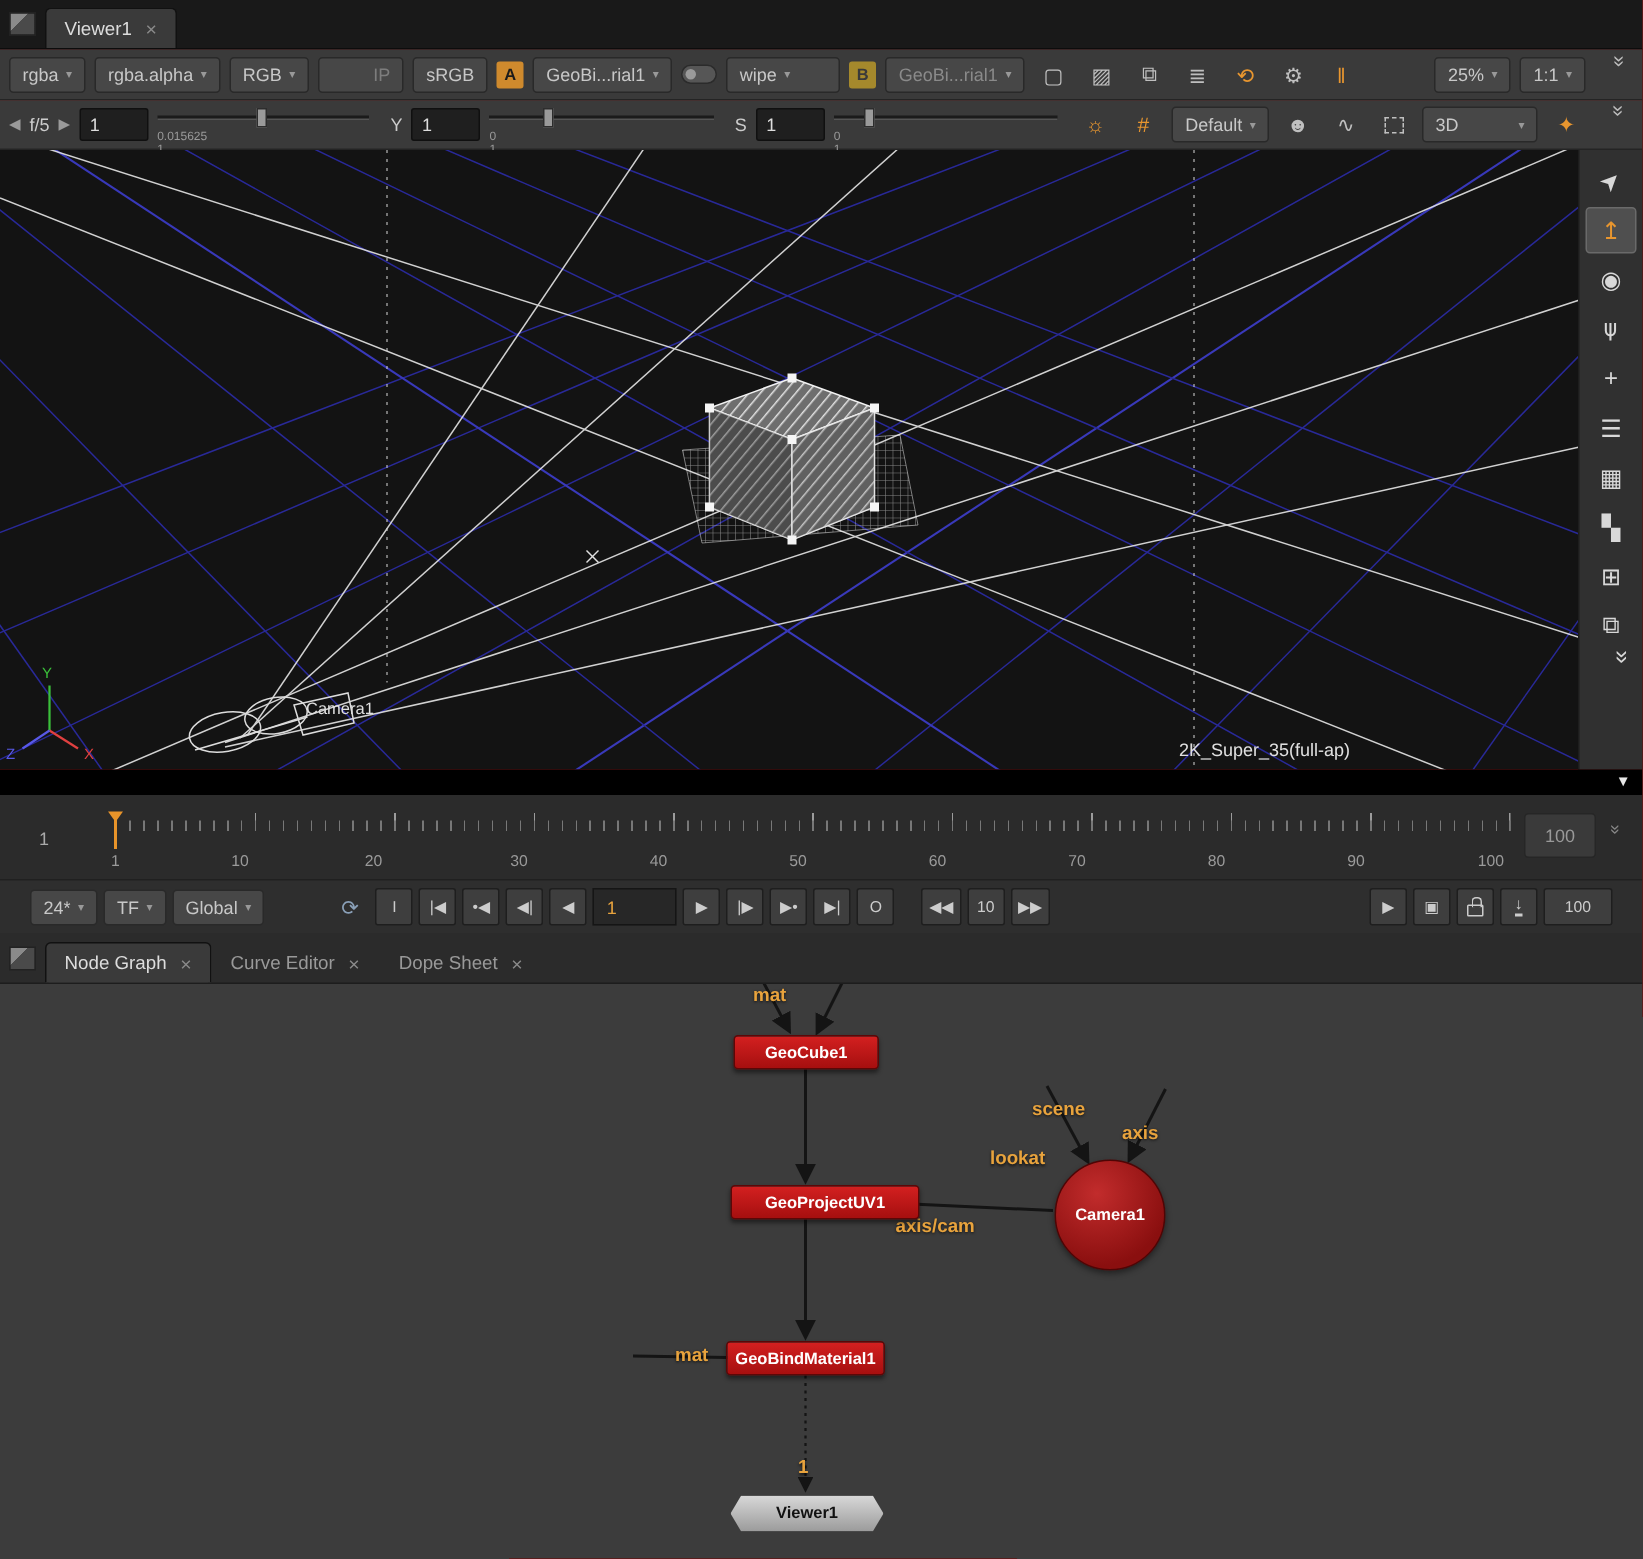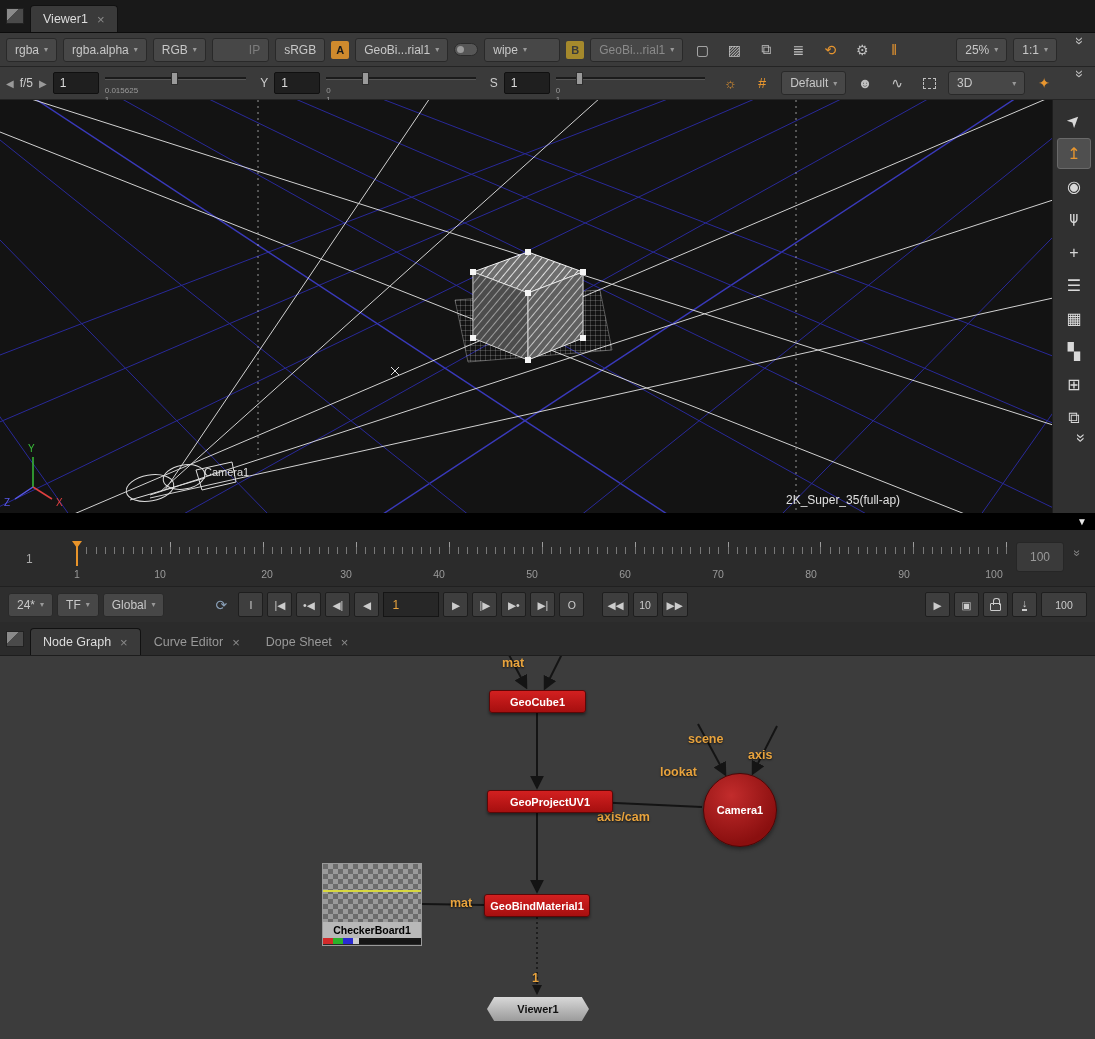--- a/index.html
+++ b/index.html
@@ -72,21 +72,21 @@
     background:repeating-linear-gradient(90deg,#787878 0 1px,transparent 1px 9.293px); }
   .tlabel { position:absolute; top:38px; transform:translateX(-50%); color:#9a9a9a; font-size:10.5px; }
   .ph-tri { position:absolute; left:72px; top:11px; width:0; height:0;
     border:5px solid transparent; border-top:7px solid #e8942a; }
   .ph-line { position:absolute; left:76px; top:12px; width:2px; height:24px; background:#e8942a; }
   .rangebox { position:absolute; left:1016px; top:12px; width:48px; height:30px; background:#3a3a3a;
     border:1px solid #262626; border-radius:3px; color:#999; display:flex; align-items:center; justify-content:center; }
   .tl-chev { position:absolute; left:1074px; top:16px; color:#888; }
   
   #playbar { position:absolute; left:0; top:586px; width:1095px; height:36px; background:#2e2e2e;
-    border-top:1px solid #202020; display:flex; align-items:center; gap:4px; padding:0 8px; }
+    border-top:1px solid #202020; display:flex; align-items:center; gap:4px; padding:0 20px; }
   .pbtn { min-width:25px; height:25px; display:flex; align-items:center; justify-content:center;
     background:#3e3e3e; border:1px solid #1e1e1e; border-radius:2px; color:#ccc; font-size:10.5px; padding:0 4px; }
   .framebox { min-width:56px; height:25px; background:#272727; border:1px solid #151515;
     color:#e8a33d; display:flex; align-items:center; padding:0 8px; }
   .lock { position:relative; width:11px; height:8px; border:1.5px solid #ccc; border-radius:1px; margin-top:5px; }
   .lock::before { content:""; position:absolute; left:1.5px; top:-6px; width:5px; height:6px;
     border:1.5px solid #ccc; border-bottom:none; border-radius:3px 3px 0 0; }
   .saveicn { border-bottom:2px solid #ccc; line-height:1; padding-bottom:1px; }
   
   #ngtabs { position:absolute; left:0; top:622px; width:1095px; height:34px; background:#2b2b2b;
@@ -366,21 +366,21 @@
   </div>
 
   <div id="timeline">
     <span class="curframe">1</span>
     <div class="ticks-major"></div>
     <div class="ticks-minor"></div>
     <div class="ph-tri"></div>
     <div class="ph-line"></div>
     <span class="tlabel" style="left:77px">1</span>
     <span class="tlabel" style="left:160px">10</span>
-    <span class="tlabel" style="left:267px">20</span>
+    <span class="tlabel" style="left:249px">20</span>
     <span class="tlabel" style="left:346px">30</span>
     <span class="tlabel" style="left:439px">40</span>
     <span class="tlabel" style="left:532px">50</span>
     <span class="tlabel" style="left:625px">60</span>
     <span class="tlabel" style="left:718px">70</span>
     <span class="tlabel" style="left:811px">80</span>
     <span class="tlabel" style="left:904px">90</span>
     <span class="tlabel" style="left:994px">100</span>
     <div class="rangebox">100</div>
     <span class="tl-chev rot90">»</span>
@@ -468,29 +468,17 @@
     <span class="nglabel" style="left:660px; top:109px;">lookat</span>
     <span class="nglabel" style="left:597px; top:154px;">axis/cam</span>
     <span class="nglabel" style="left:450px; top:240px;">mat</span>
     <span class="nglabel" style="left:532px; top:315px;">1</span>
 
     <div class="rednode" style="left:489px; top:34px;  width:97px;">GeoCube1</div>
     <div class="rednode" style="left:487px; top:134px; width:126px;">GeoProjectUV1</div>
     <div class="camnode" style="left:703px; top:117px;">Camera1</div>
     <div class="rednode" style="left:484px; top:238px; width:106px;">GeoBindMaterial1</div>
 
-    <div class="checkernode" style="left:322px; top:207px;">
-      <div class="thumb">
-        <div class="scan"></div>
-      </div>
-      <div class="nlabel">CheckerBoard1</div>
-      <div class="chans">
-        <i style="width:10px;background:#d22a2a;"></i>
-        <i style="width:10px;background:#2ab22a;"></i>
-        <i style="width:10px;background:#2a2ad2;"></i>
-        <i style="width:6px;background:#cccccc;"></i>
-      </div>
-    </div>
 
     <div class="viewernode" style="left:487px; top:341px;">Viewer1</div>
   </div>
 
 </div>
 
 </body></html>

